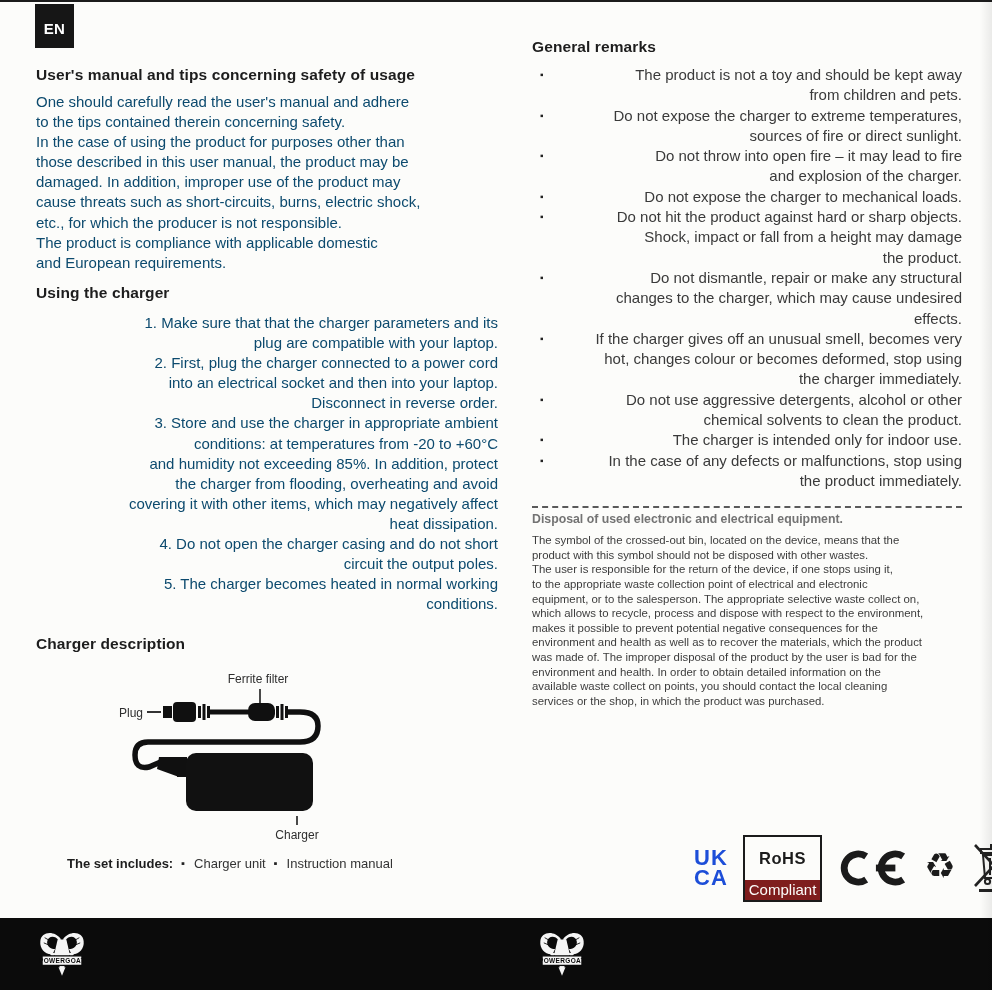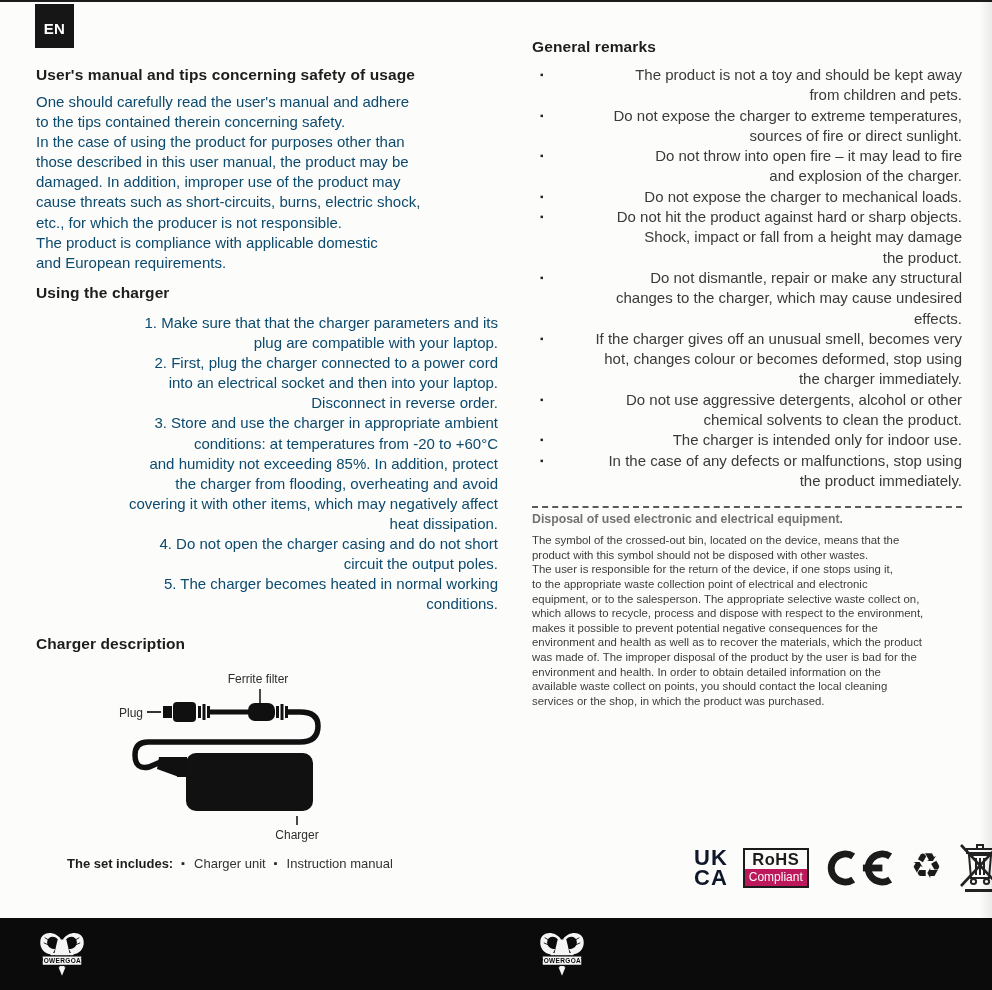--- a/index.html
+++ b/index.html
@@ -39,24 +39,24 @@
   .rightcol{position:absolute;left:532px;top:38px;width:438px;}
   #remarks-title{position:static;margin:0 0 9px 0;}
   ul.bullets{list-style:none;margin:8px;padding:0;font-size:15px;line-height:20.3px;color:#3a3a3a;text-align:right;}
   ul.bullets li{position:relative;padding-left:17px;}
   ul.bullets li::before{content:"▪";position:absolute;left:0;top:0;font-size:10px;color:#222;}
   .dashes{border:none;border-top:2px dashed #5a5a5a;margin:15px 0 0 0;width:430px;}
   .disposal-title{margin:4px 0 0 0;font-size:12.3px;font-weight:bold;color:#737373;}
   .disposal-text{margin:7px 0 0 0;font-size:11.4px;line-height:14.6px;color:#3c3c3c;width:436px;}
 
   .marks{position:absolute;left:694px;top:842px;height:52px;display:flex;align-items:center;gap:15px;color:#1b1b1b;}
-  .ukca{font-weight:800;font-size:22px;line-height:.92;letter-spacing:1px;color:#0f172a;}
+  .ukca{font-weight:800;font-size:22px;line-height:.92;letter-spacing:1px;color:#1d4ed8;}
   .rohs{border:2.5px solid #1b1b1b;text-align:center;background:#fcfcfa;}
-  .rohs-top{font-weight:bold;font-size:16.5px;padding:0 5px;letter-spacing:.5px;color:#1b1b1b;}
-  .rohs-bot{background:#be185d;color:#fcfcfa;font-size:12px;padding:1px 4px 2px;}
+  .rohs-top{font-weight:bold;font-size:16.5px;padding:12px 5px;letter-spacing:.5px;color:#1b1b1b;}
+  .rohs-bot{background:#7f1d1d;color:#fcfcfa;font-size:15px;padding:1px 4px 2px;}
   .recycle{font-family:"DejaVu Sans",sans-serif;font-size:35px;line-height:1;color:#1b1b1b;position:relative;top:-2px;}
 
   .footer{position:absolute;left:0;top:918px;width:100%;height:72px;background:#0b0b0b;}
   .goat{position:absolute;top:9px;}
   .goat.g1{left:36px;}
   .goat.g2{left:536px;}
 
   svg text{font-family:"Liberation Sans","DejaVu Sans",sans-serif;}
 </style>
 </head>

